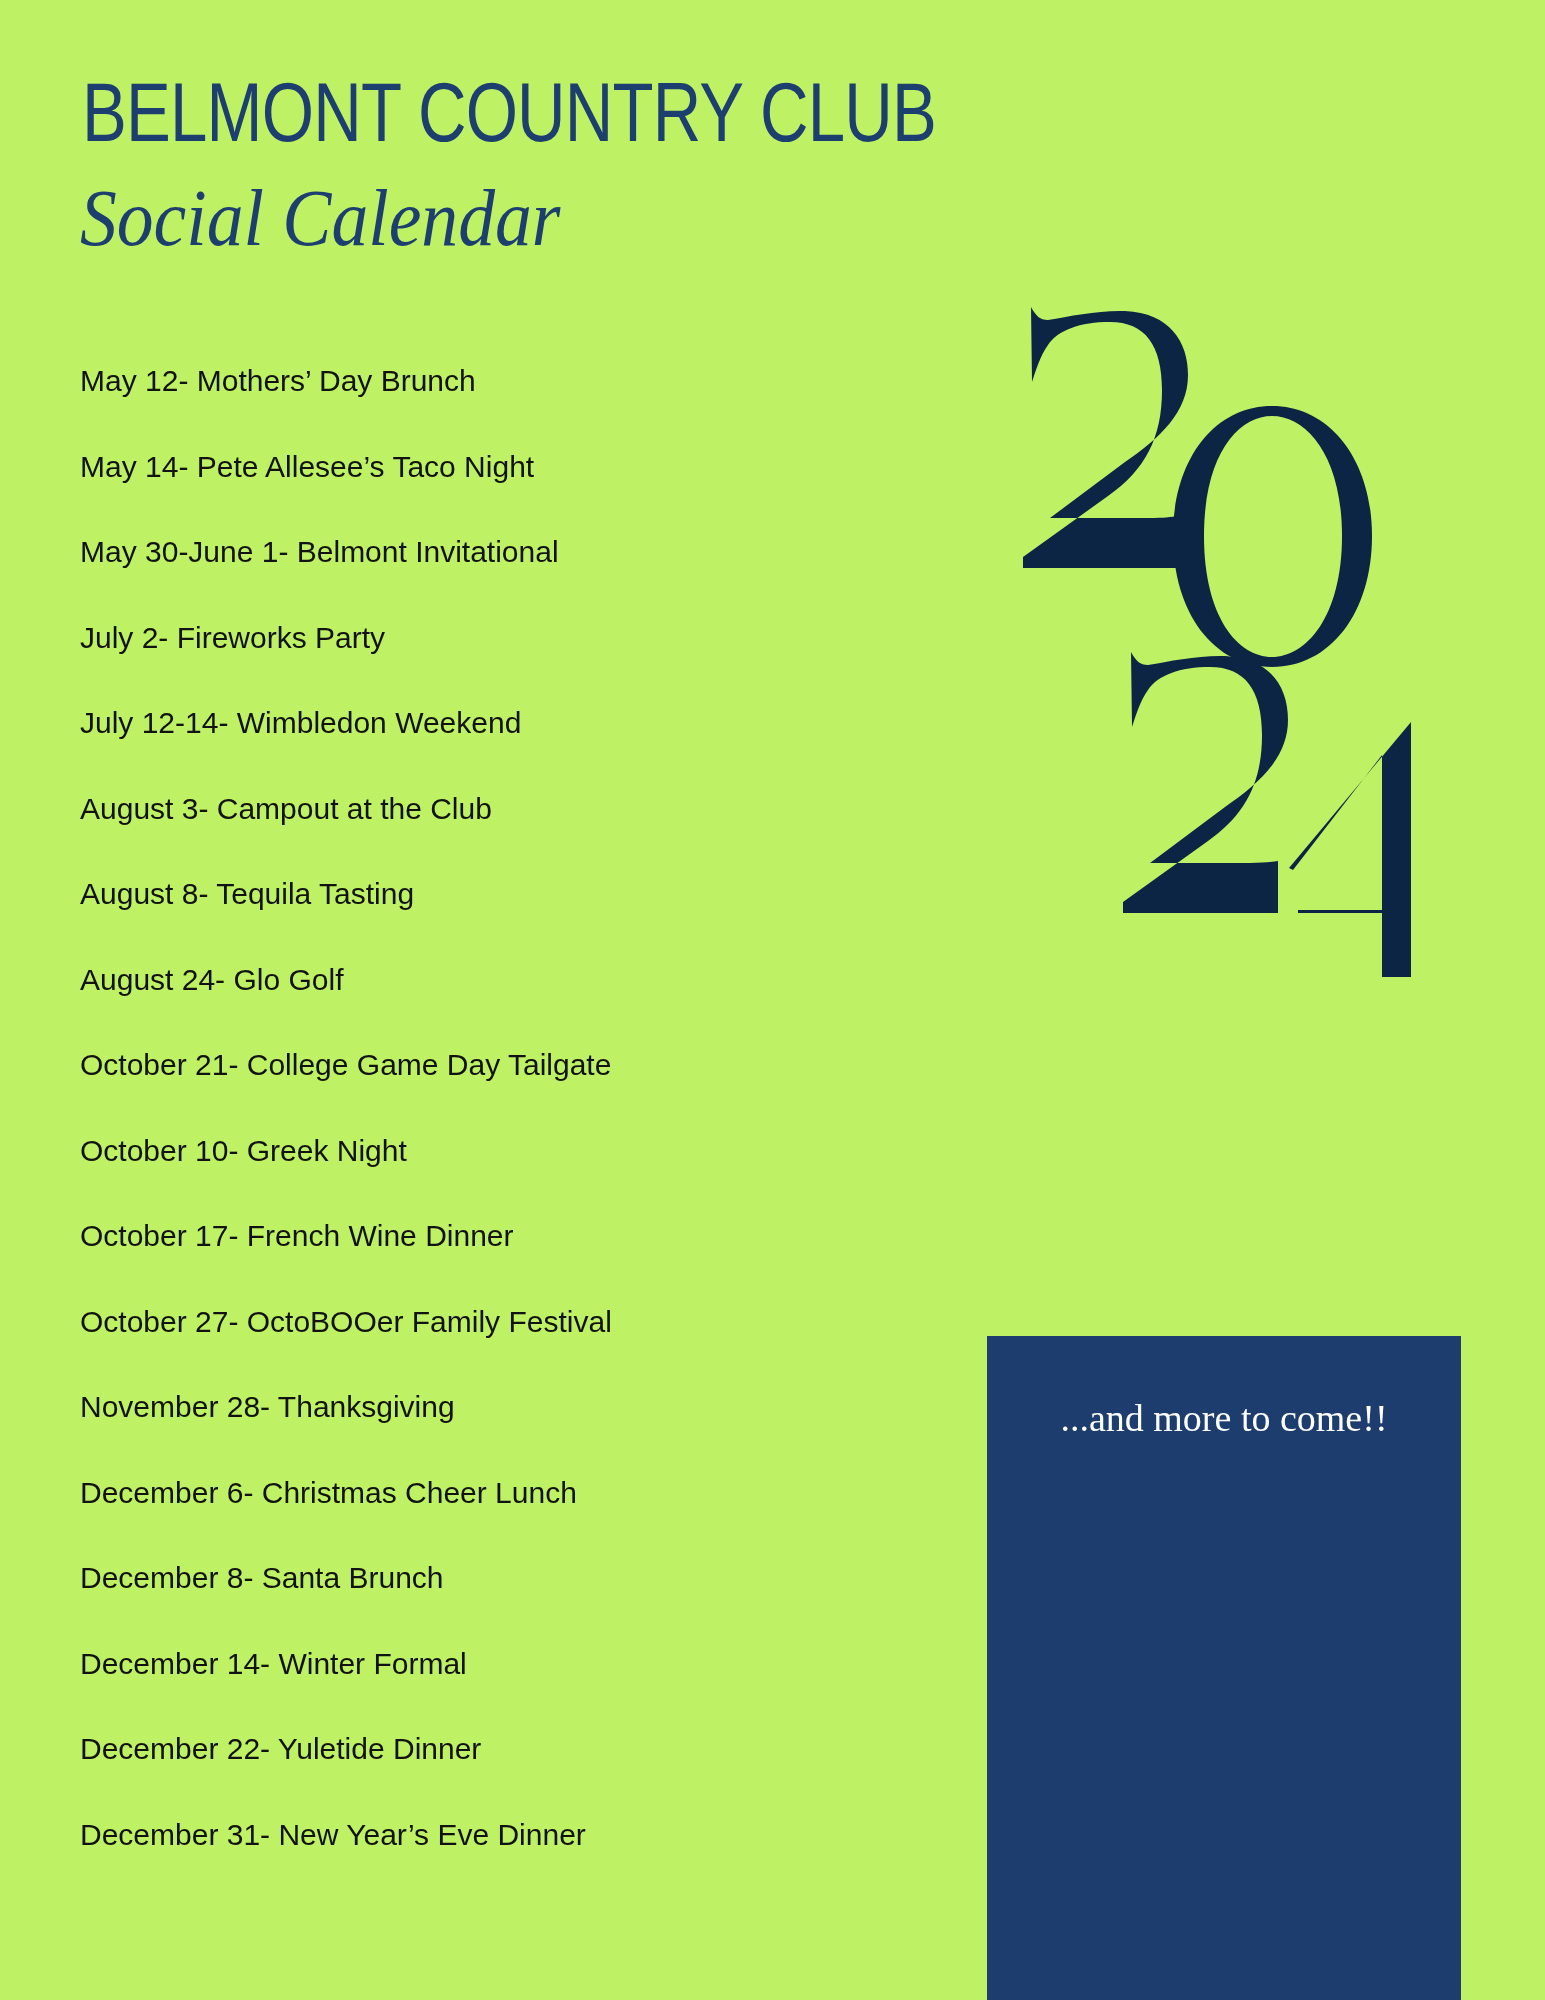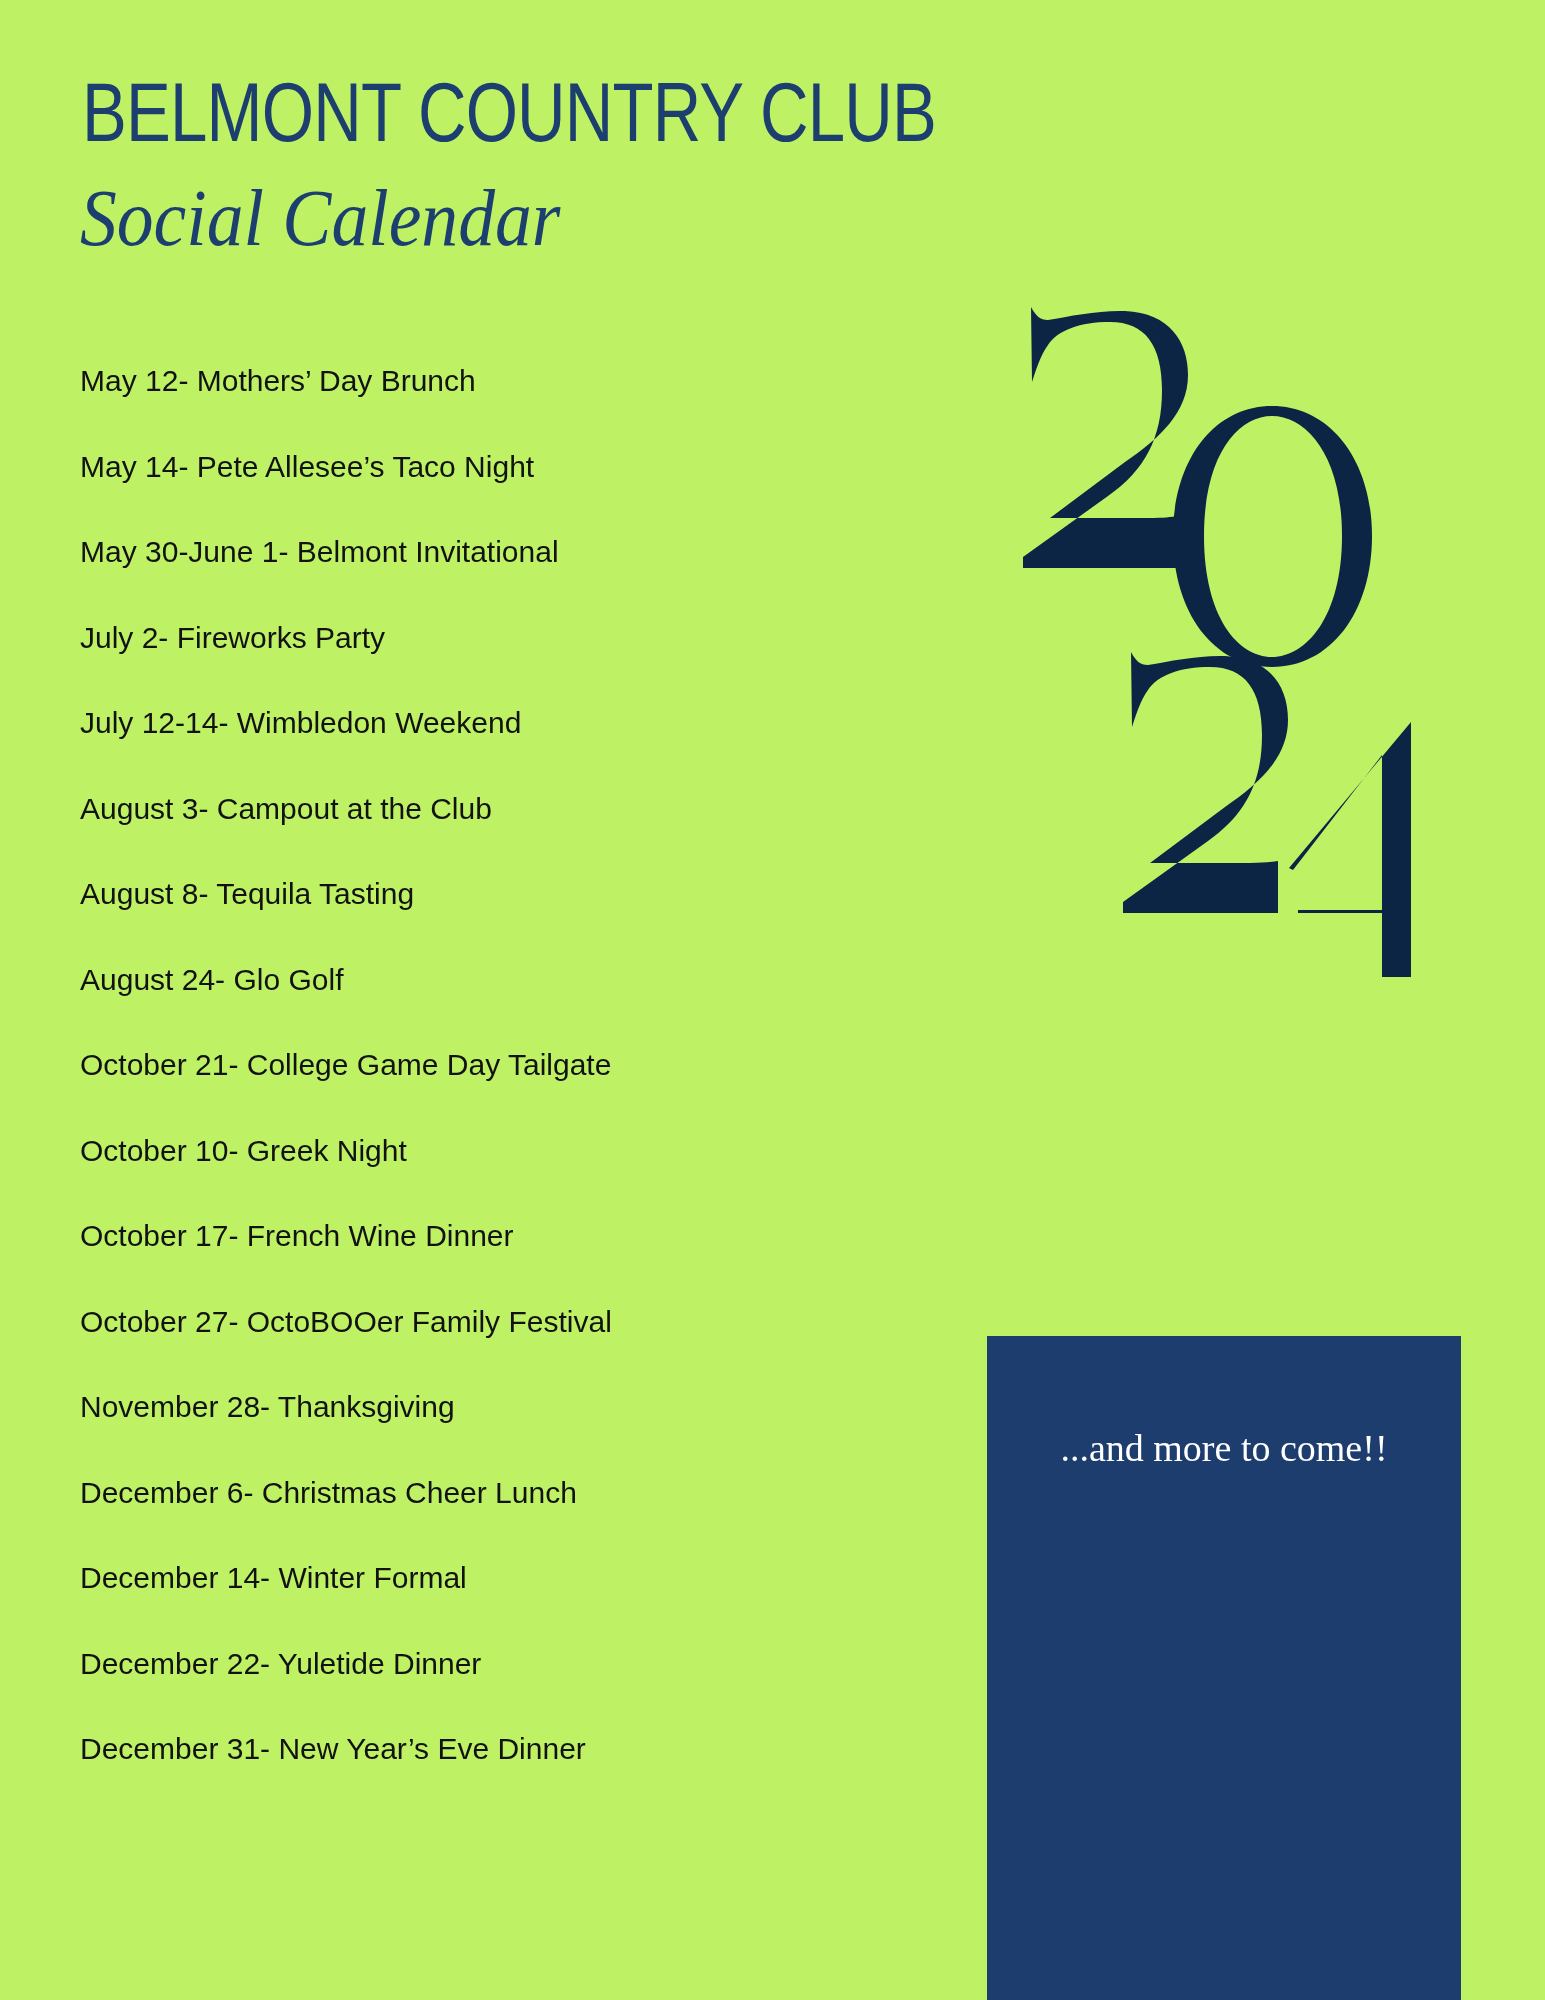--- a/index.html
+++ b/index.html
@@ -31,21 +31,21 @@
 
   .year-art { position: absolute; left: 1000px; top: 290px; width: 440px; height: 720px; }
 
   .more-box {
     position: absolute; left: 987px; top: 1336px; width: 474px; height: 664px;
     background: #1c3d6e;
   }
   .more-text {
     position: absolute; left: 0; right: 0; top: 60px; text-align: center;
     font-family: "Liberation Serif", serif; font-size: 38px; line-height: 44px;
-    color: #ffffff; white-space: nowrap; margin-top: 30px;
+    color: #ffffff; white-space: nowrap;
   }
 </style>
 </head>
 <body>
 
 <div class="page">
 
   <div class="club-name">BELMONT COUNTRY CLUB</div>
   <div class="subtitle">Social Calendar</div>
 
@@ -57,20 +57,21 @@
     <li class="event">July 12-14- Wimbledon Weekend</li>
     <li class="event">August 3- Campout at the Club</li>
     <li class="event">August 8- Tequila Tasting</li>
     <li class="event">August 24- Glo Golf</li>
     <li class="event">October 21- College Game Day Tailgate</li>
     <li class="event">October 10- Greek Night</li>
     <li class="event">October 17- French Wine Dinner</li>
     <li class="event">October 27- OctoBOOer Family Festival</li>
     <li class="event">November 28- Thanksgiving</li>
     <li class="event">December 6- Christmas Cheer Lunch</li>
+    <li class="event">December 8- Santa Brunch</li>
     <li class="event">December 14- Winter Formal</li>
     <li class="event">December 22- Yuletide Dinner</li>
     <li class="event">December 31- New Year’s Eve Dinner</li>
   </ul>
 
   <svg class="year-art" viewBox="0 0 440 720" xmlns="http://www.w3.org/2000/svg">
     <g fill="#0d2545">
 
       <g>
         <path d="M31 17 C36 26 40 30 48 30 C70 26 100 20 125 21 C170 23 188 52 188 85

